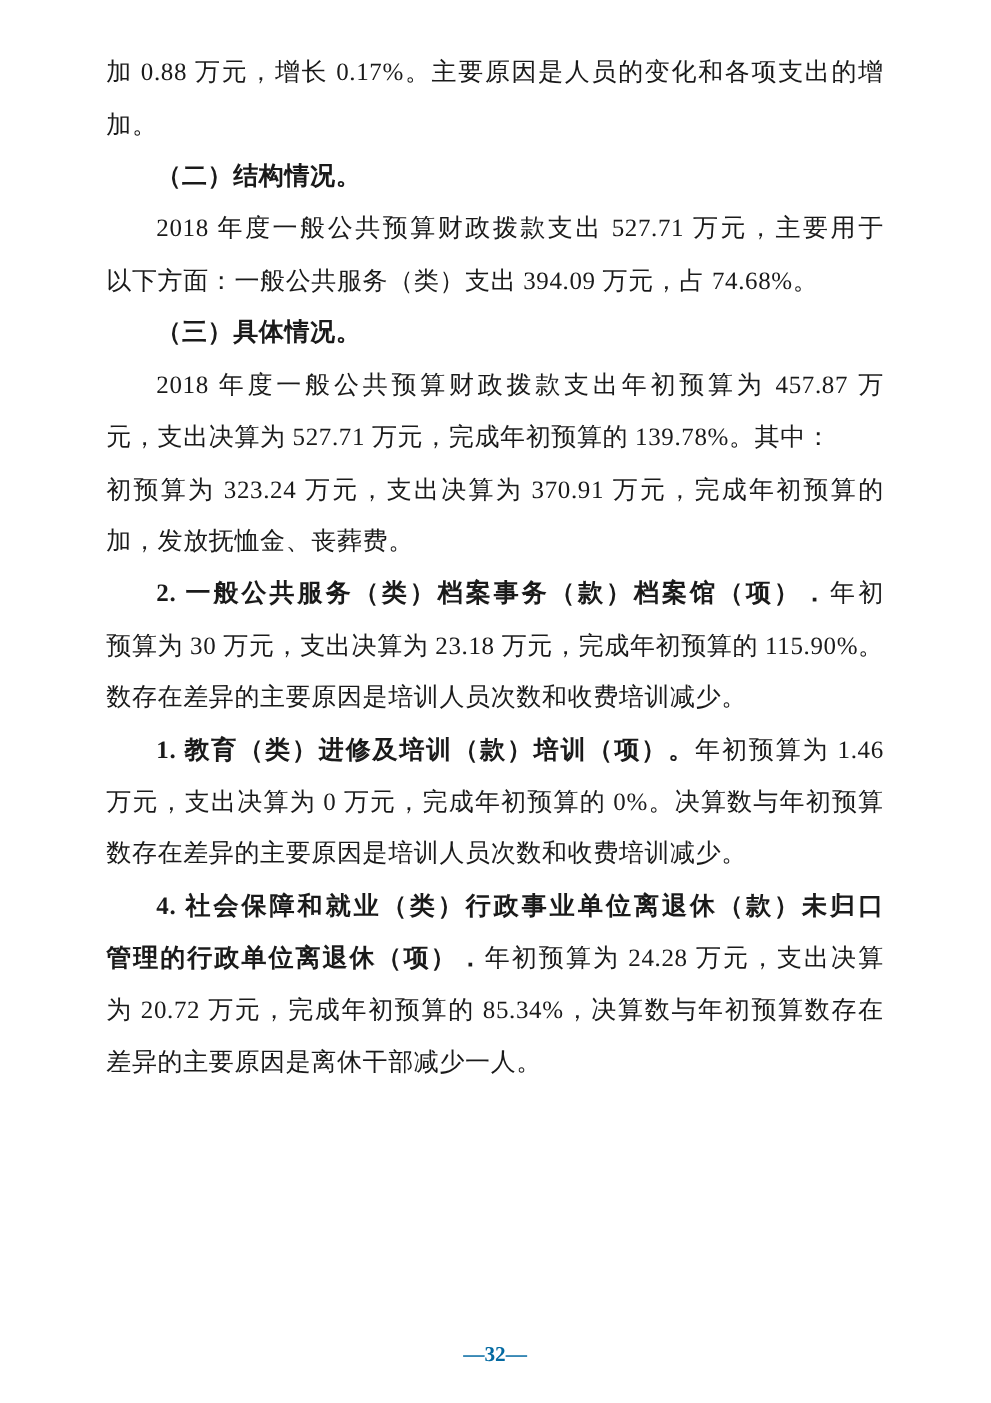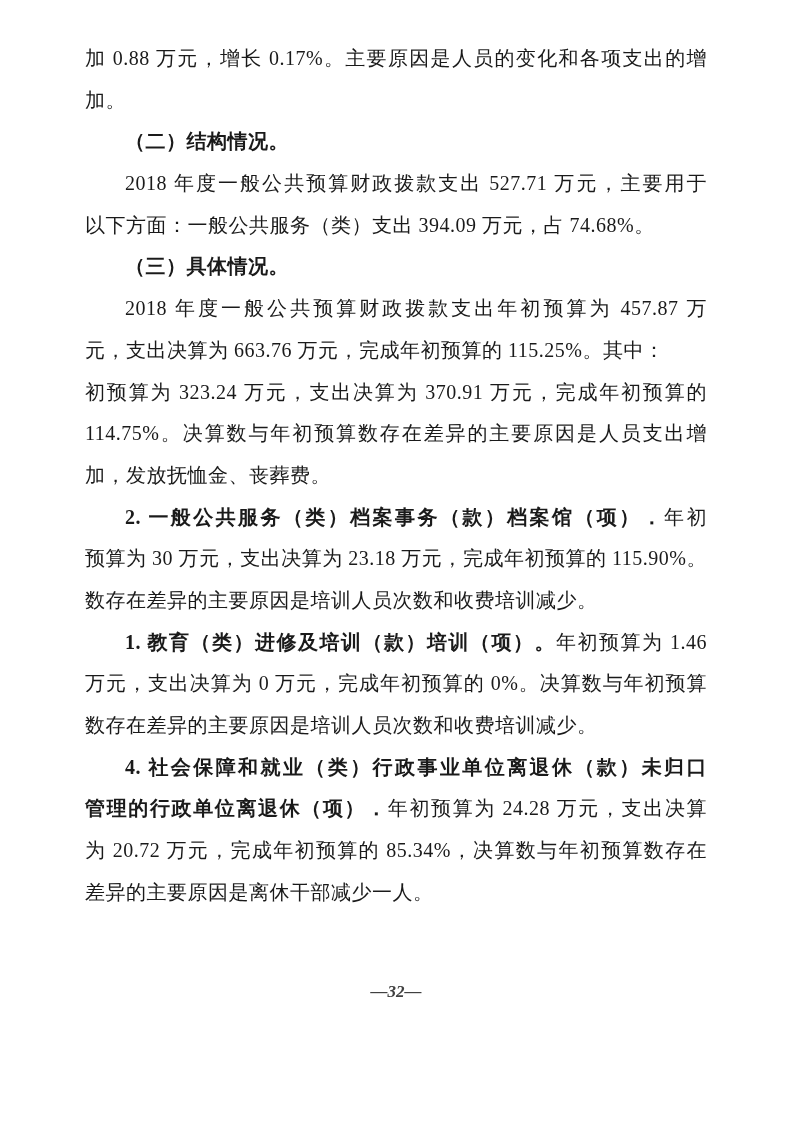--- a/index.html
+++ b/index.html
@@ -36,45 +36,43 @@
     text-align-last: justify;
   }
   .line.ind {
     text-indent: 40px;
   }
   .seg { font-weight: 400; }
   .seg.bold { font-weight: 700; }
   .footer {
     position: absolute;
     left: 85px;
-    top: 982px;
+    top: 1074px;
     width: 622px;
     text-align: center;
     font-size: 17px;
     font-weight: 700;
-    color: #404040;
+    color: #0369a1;
     letter-spacing: 0px;
-    font-style: italic;
   }
 </style>
 </head>
 <body>
 
 <div class="page">
   <div class="doc-body">
       <div class="line just"><span class="seg">加 0.88 万元，增长 0.17%。主要原因是人员的变化和各项支出的增</span></div>
       <div class="line"><span class="seg">加。</span></div>
       <div class="line ind"><span class="seg bold">（二）结构情况。</span></div>
       <div class="line just ind"><span class="seg">2018 年度一般公共预算财政拨款支出 527.71 万元，主要用于</span></div>
       <div class="line"><span class="seg">以下方面：一般公共服务（类）支出 394.09 万元，占 74.68%。</span></div>
       <div class="line ind"><span class="seg bold">（三）具体情况。</span></div>
       <div class="line just ind"><span class="seg">2018 年度一般公共预算财政拨款支出年初预算为 457.87 万</span></div>
-      <div class="line"><span class="seg">元，支出决算为 663.76 万元，完成年初预算的 115.25%。其中：</span></div>
+      <div class="line"><span class="seg">元，支出决算为 527.71 万元，完成年初预算的 139.78%。其中：</span></div>
       <div class="line just"><span class="seg">初预算为 323.24 万元，支出决算为 370.91 万元，完成年初预算的</span></div>
-      <div class="line just"><span class="seg">114.75%。决算数与年初预算数存在差异的主要原因是人员支出增</span></div>
       <div class="line"><span class="seg">加，发放抚恤金、丧葬费。</span></div>
       <div class="line just ind"><span class="seg bold">2. 一般公共服务（类）档案事务（款）档案馆（项）．</span><span class="seg">年初</span></div>
       <div class="line just"><span class="seg">预算为 30 万元，支出决算为 23.18 万元，完成年初预算的 115.90%。</span></div>
       <div class="line"><span class="seg">数存在差异的主要原因是培训人员次数和收费培训减少。</span></div>
       <div class="line just ind"><span class="seg bold">1. 教育（类）进修及培训（款）培训（项）。</span><span class="seg">年初预算为 1.46</span></div>
       <div class="line just"><span class="seg">万元，支出决算为 0 万元，完成年初预算的 0%。决算数与年初预算</span></div>
       <div class="line"><span class="seg">数存在差异的主要原因是培训人员次数和收费培训减少。</span></div>
       <div class="line just ind"><span class="seg bold">4. 社会保障和就业（类）行政事业单位离退休（款）未归口</span></div>
       <div class="line just"><span class="seg bold">管理的行政单位离退休（项）．</span><span class="seg">年初预算为 24.28 万元，支出决算</span></div>
       <div class="line just"><span class="seg">为 20.72 万元，完成年初预算的 85.34%，决算数与年初预算数存在</span></div>

